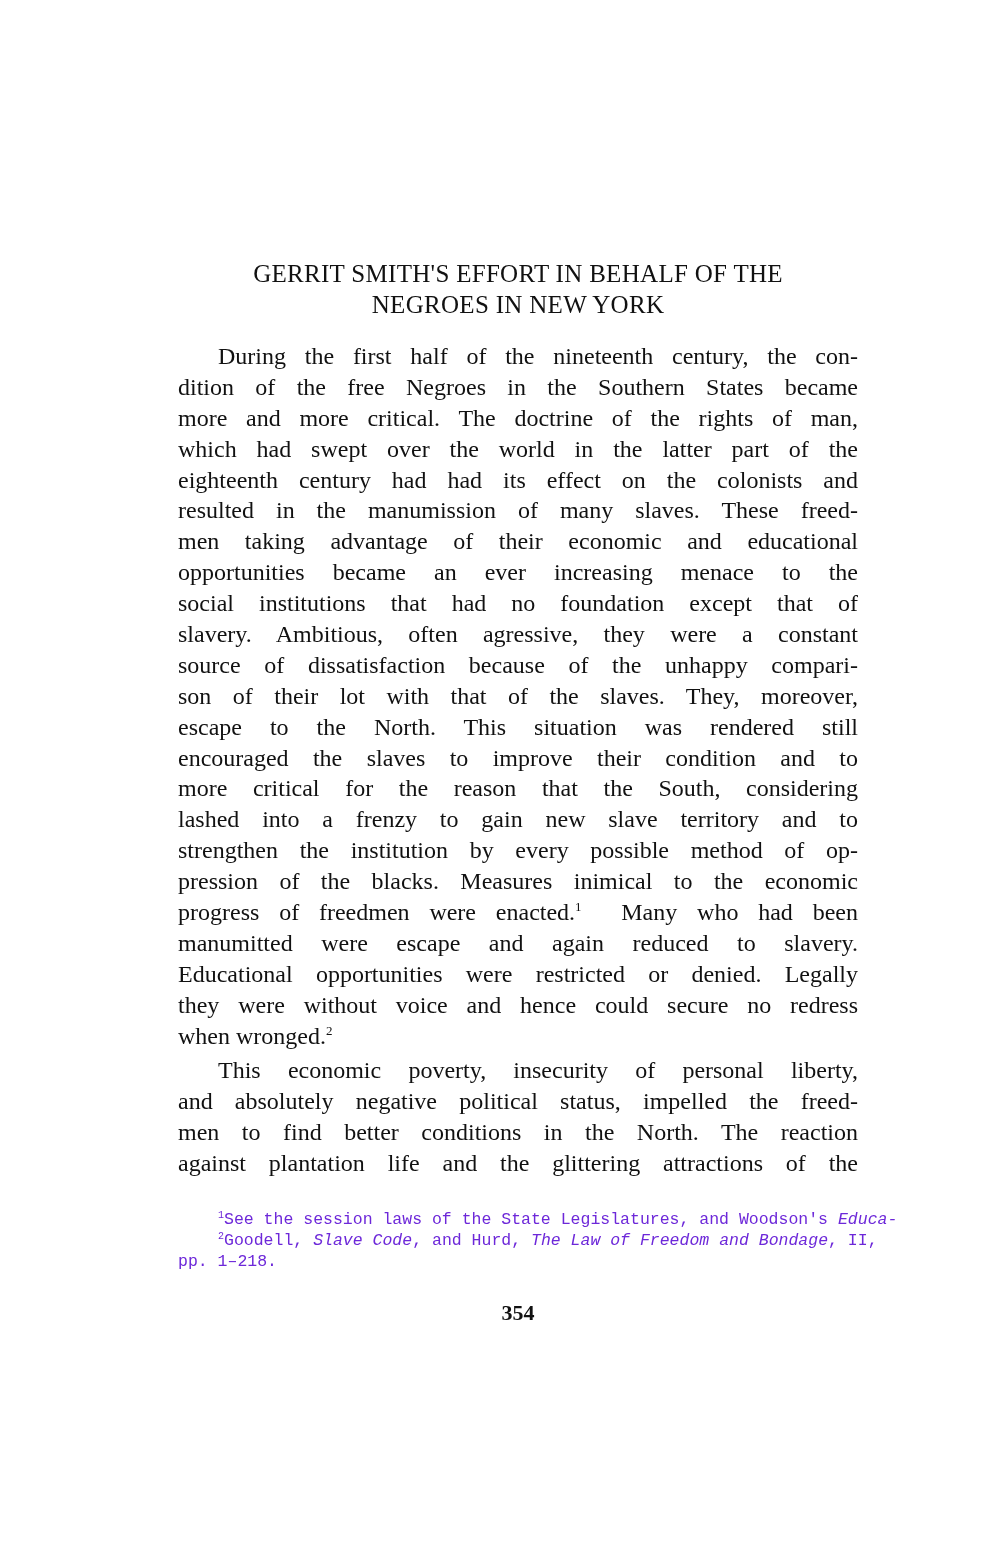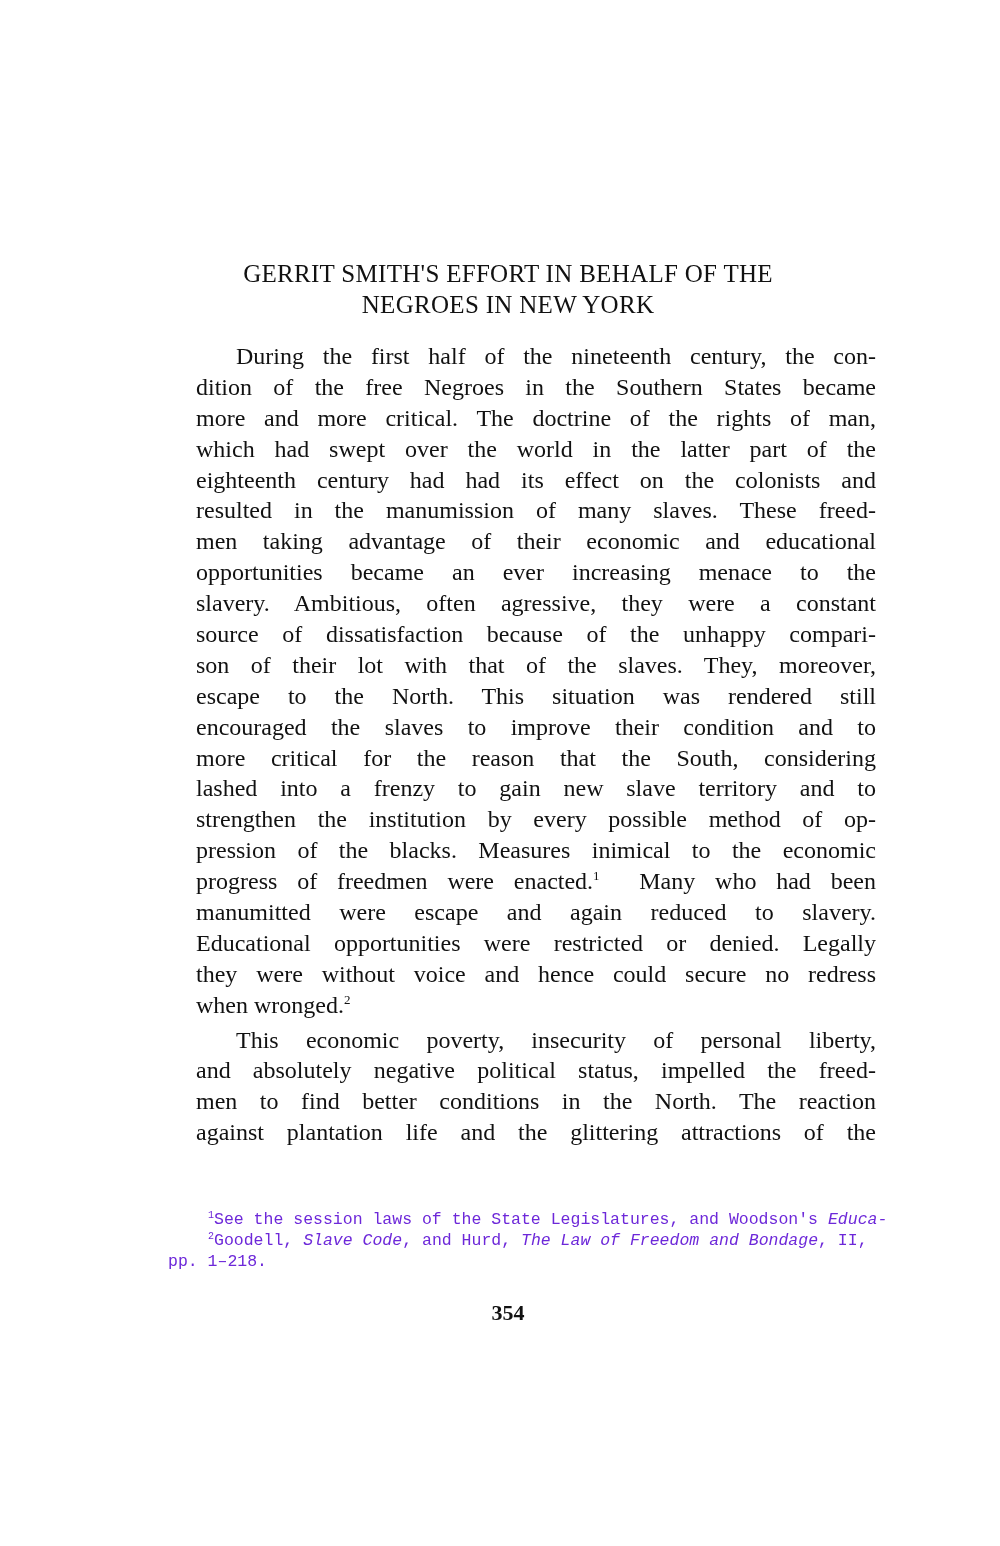--- a/index.html
+++ b/index.html
@@ -1,29 +1,29 @@
 <!DOCTYPE html>
 <html><head>
   <meta charset="utf-8">
   <style>
     html, body { margin: 0; padding: 0; background: #ffffff; }
     body { width: 1000px; height: 1546px; position: relative; overflow: hidden; color: #111111; }
-    .page { position: absolute; left: 8px; top: 0; width: 864px; height: 1546px; }
+    .page { position: absolute; left: 18px; top: 0; width: 864px; height: 1546px; }
     .title {
       position: absolute; left: 160px; top: 258px; width: 680px;
       text-align: center;
       font-family: "Liberation Serif", "DejaVu Serif", serif;
       font-size: 25px; line-height: 31px; letter-spacing: 0.3px;
       color: #111;
     }
     .title .tl { display: block; }
     .body {
       position: absolute; left: 160px; top: 341px; width: 680px;
       font-family: "Liberation Serif", "DejaVu Serif", serif;
-      font-size: 24px; line-height: 30.9px; color: #111; margin-left: 28px;
+      font-size: 24px; line-height: 30.9px; color: #111;
     }
     .ln {
       display: block; text-align: justify; text-align-last: justify;
       white-space: nowrap; height: 30.9px; overflow: visible;
     }
     .ln.last { text-align-last: left; }
     .ln.indent { padding-left: 40px; }
     .para2 { margin-top: 4px; }
     sup { font-size: 13px; line-height: 0; vertical-align: 9px; }
     .notes {
@@ -56,20 +56,21 @@
   <div class="body">
     <div class="paragraph">
       <span class="ln indent">During the first half of the nineteenth century, the con-</span>
       <span class="ln">dition of the free Negroes in the Southern States became</span>
       <span class="ln">more and more critical.  The doctrine of the rights of man,</span>
       <span class="ln">which had swept over the world in the latter part of the</span>
       <span class="ln">eighteenth century had had its effect on the colonists and</span>
       <span class="ln">resulted in the manumission of many slaves.  These freed-</span>
       <span class="ln">men taking advantage of their economic and educational</span>
       <span class="ln">opportunities became an ever increasing menace to the</span>
+      <span class="ln">social institutions that had no foundation except that of</span>
       <span class="ln">slavery.  Ambitious, often agressive, they were a constant</span>
       <span class="ln">source of dissatisfaction because of the unhappy compari-</span>
       <span class="ln">son of their lot with that of the slaves.  They, moreover,</span>
       <span class="ln">escape to the North.  This situation was rendered still</span>
       <span class="ln">encouraged the slaves to improve their condition and to</span>
       <span class="ln">more critical for the reason that the South, considering</span>
       <span class="ln">lashed into a frenzy to gain new slave territory and to</span>
       <span class="ln">strengthen the institution by every possible method of op-</span>
       <span class="ln">pression of the blacks.  Measures inimical to the economic</span>
       <span class="ln"><span>progress of freedmen were enacted.</span><sup>1</sup><span style="white-space:pre">  Many who had been</span></span>

